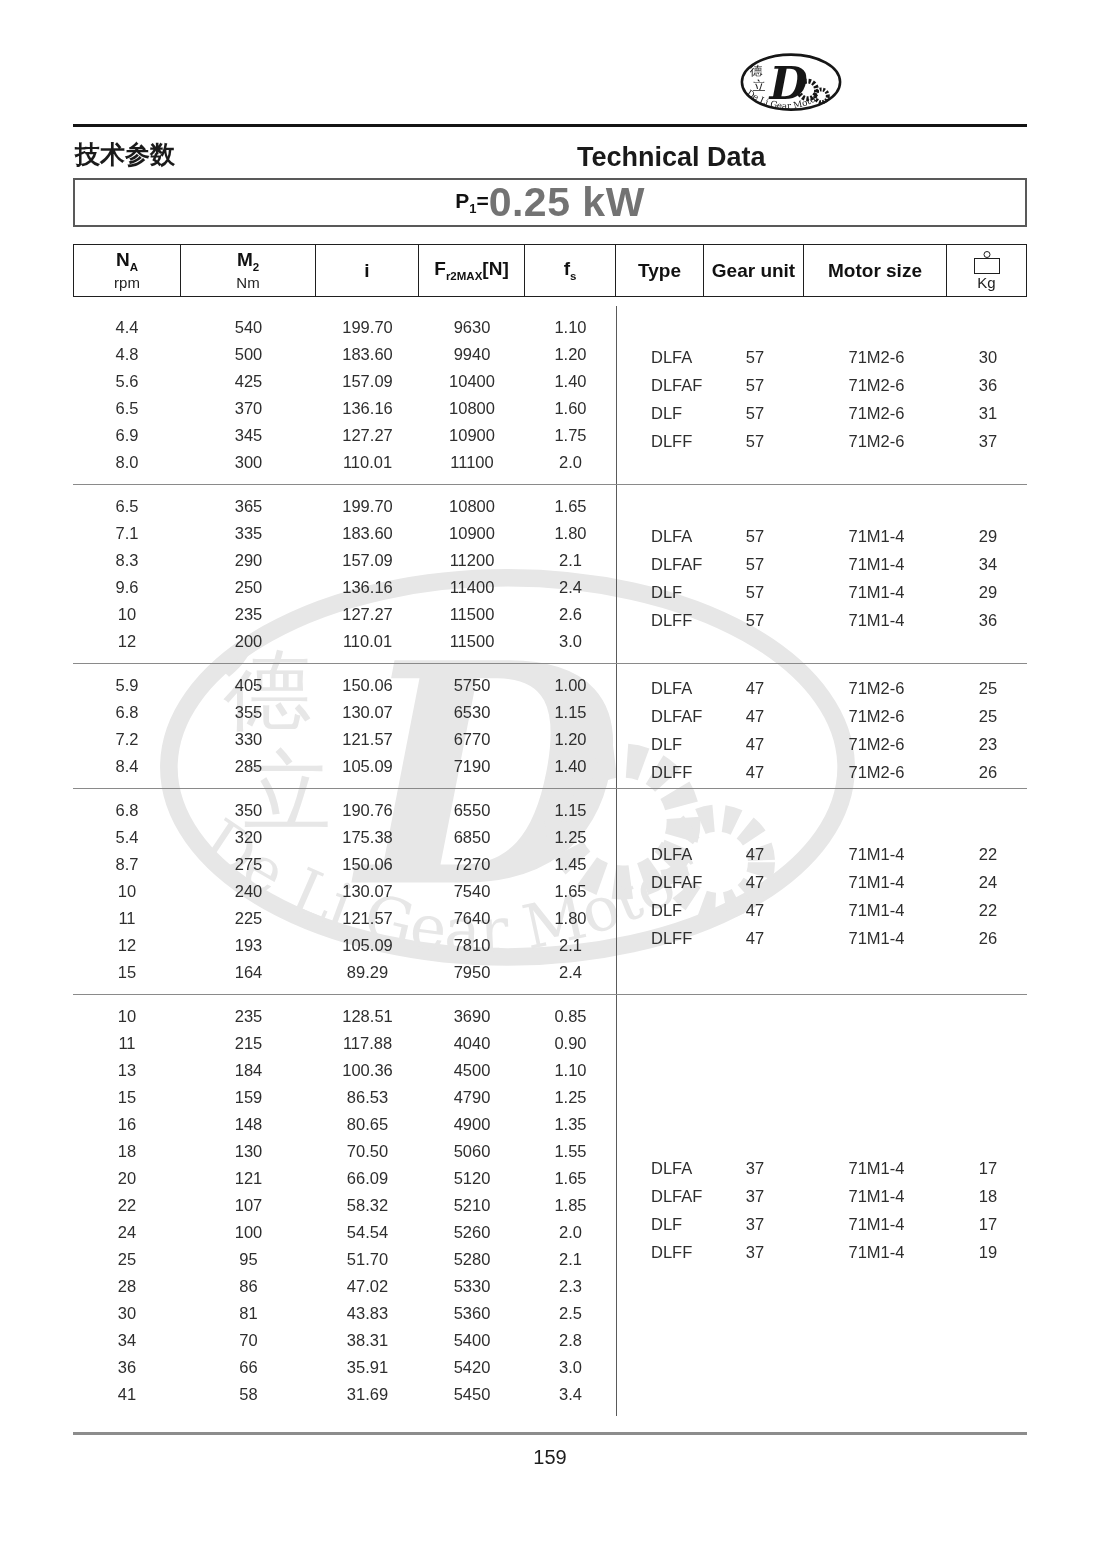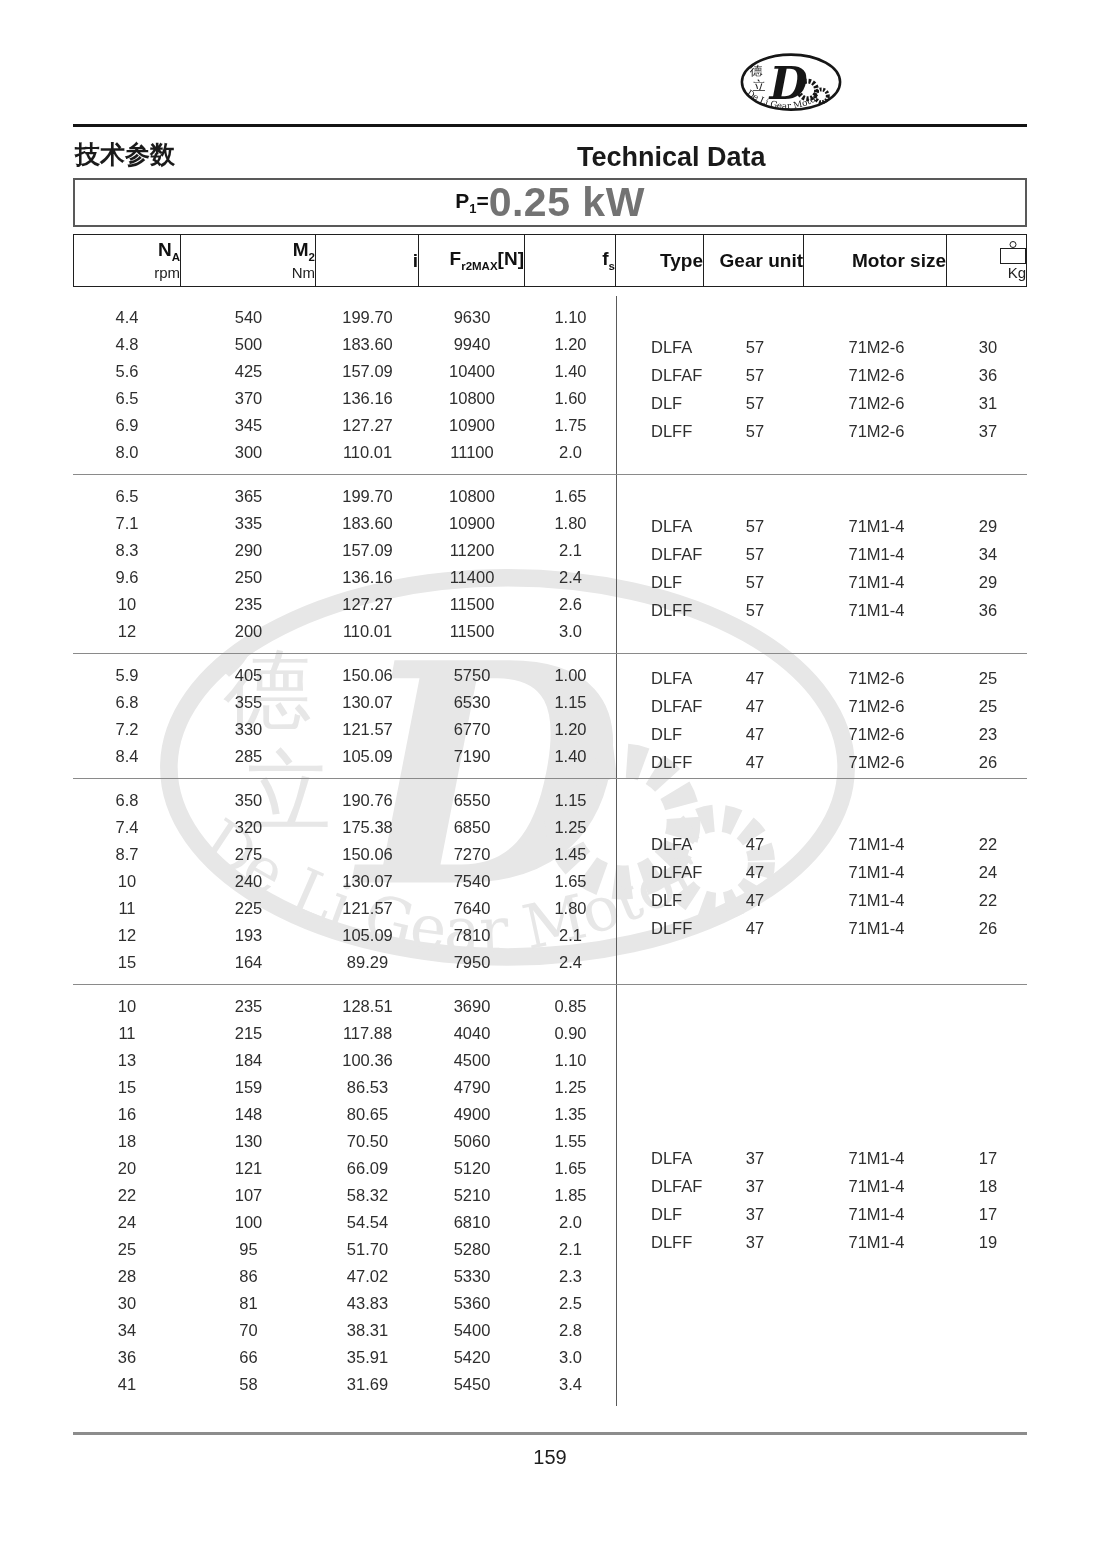--- a/index.html
+++ b/index.html
@@ -16,29 +16,29 @@
   .brand-name{
     position:absolute;left:855px;top:60px;font-family:"DejaVu Serif","Liberation Serif",serif;
     font-weight:bold;font-size:43px;letter-spacing:7px;color:#0d0d0d;white-space:nowrap
   }
   .top-rule{position:absolute;left:73px;top:124px;width:954px;height:3px;background:#141414}
   .title-cn{position:absolute;left:75px;top:138px;font-size:25px;font-weight:bold;color:#1a1a1a}
   .title-en{position:absolute;left:577px;top:142px;font-size:27px;font-weight:bold;color:#1a1a1a}
   
   .main{position:absolute;left:73px;top:178px;width:954px}
   .power-box{
-    height:49px;border:2px solid #595959;display:flex;align-items:center;justify-content:center;margin-bottom:7px
+    height:49px;border:2px solid #595959;display:flex;align-items:center;justify-content:center;margin-bottom:17px
   }
   .p-symbol{font-weight:bold;font-size:21px;color:#111}
   .p-symbol sub{font-size:13px;font-weight:bold}
   .power-value{font-weight:bold;font-size:41px;color:#737373;letter-spacing:0.5px}
   
   .thead{display:flex;height:53px}
   .th{
-    border:1.7px solid #1f1f1f;display:flex;flex-direction:column;align-items:flex-end;
+    border:1.7px solid #1f1f1f;display:flex;flex-direction:column;align-items:center;
     justify-content:center;line-height:1.15;background:transparent
   }
   .th + .th{border-left:none}
   .th-main{font-weight:bold;font-size:19px;color:#111;white-space:nowrap}
   .th-main sub{font-size:11.5px;font-weight:bold}
   .th-unit{font-size:15px;color:#222}
   .weight-icon{position:relative;width:26px;height:16px;border:1.7px solid #1f1f1f;margin-top:8px}
   .weight-icon::before{
     content:"";position:absolute;left:50%;top:-8px;transform:translateX(-50%);
     width:5px;height:5px;border:1.4px solid #1f1f1f;border-radius:50%;background:#fff
@@ -340,21 +340,21 @@
         <div class="section">
           <div class="sec-left">
             <div class="data-row">
               <div class="cell w-na">6.8</div>
               <div class="cell w-m2">350</div>
               <div class="cell w-i">190.76</div>
               <div class="cell w-fr">6550</div>
               <div class="cell w-fs">1.15</div>
             </div>
             <div class="data-row">
-              <div class="cell w-na">7.4</div>
+              <div class="cell w-na">5.4</div>
               <div class="cell w-m2">320</div>
               <div class="cell w-i">175.38</div>
               <div class="cell w-fr">6850</div>
               <div class="cell w-fs">1.25</div>
             </div>
             <div class="data-row">
               <div class="cell w-na">8.7</div>
               <div class="cell w-m2">275</div>
               <div class="cell w-i">150.06</div>
               <div class="cell w-fr">7270</div>
@@ -471,21 +471,21 @@
               <div class="cell w-na">22</div>
               <div class="cell w-m2">107</div>
               <div class="cell w-i">58.32</div>
               <div class="cell w-fr">5210</div>
               <div class="cell w-fs">1.85</div>
             </div>
             <div class="data-row">
               <div class="cell w-na">24</div>
               <div class="cell w-m2">100</div>
               <div class="cell w-i">54.54</div>
-              <div class="cell w-fr">6810</div>
+              <div class="cell w-fr">5260</div>
               <div class="cell w-fs">2.0</div>
             </div>
             <div class="data-row">
               <div class="cell w-na">25</div>
               <div class="cell w-m2">95</div>
               <div class="cell w-i">51.70</div>
               <div class="cell w-fr">5280</div>
               <div class="cell w-fs">2.1</div>
             </div>
             <div class="data-row">

